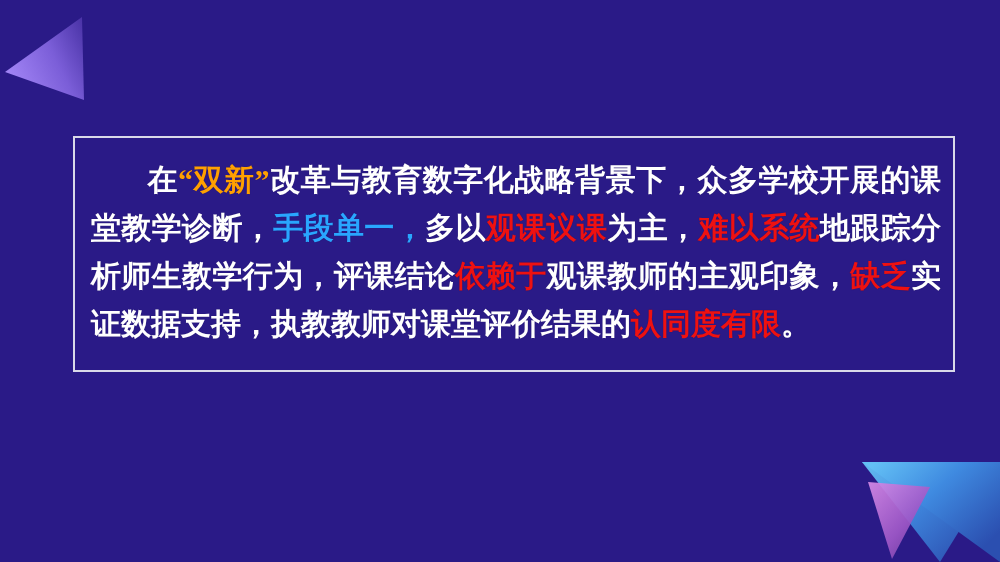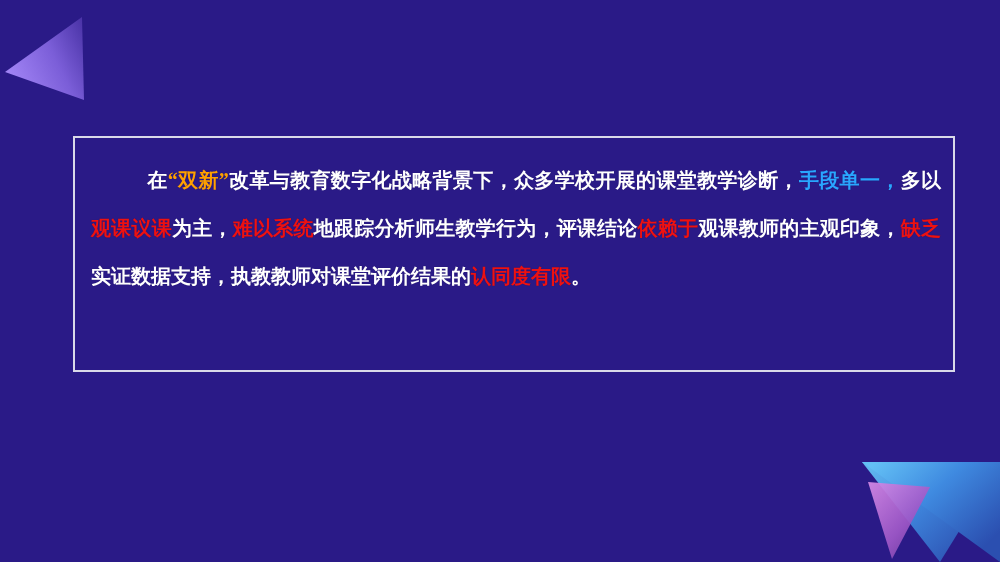--- a/index.html
+++ b/index.html
@@ -44,21 +44,21 @@
     border: 2px solid #d9d9e8;
     box-sizing: border-box;
     background: transparent;
   }
   #paragraph {
     position: absolute;
     left: 16px;
     top: 18px;
     width: 850px;
     color: #ffffff;
-    font-size: 20px;
+    font-size: 30px;
     line-height: 48px;
     font-weight: bold;
     letter-spacing: 0px;
     text-align: justify;
     text-justify: inter-ideograph;
     white-space: normal;
     text-shadow: 0 0 1px rgba(0,0,0,0.25);
   }
   #paragraph .ind { display: inline-block; width: 56px; }
   .w { color: #ffffff; }

